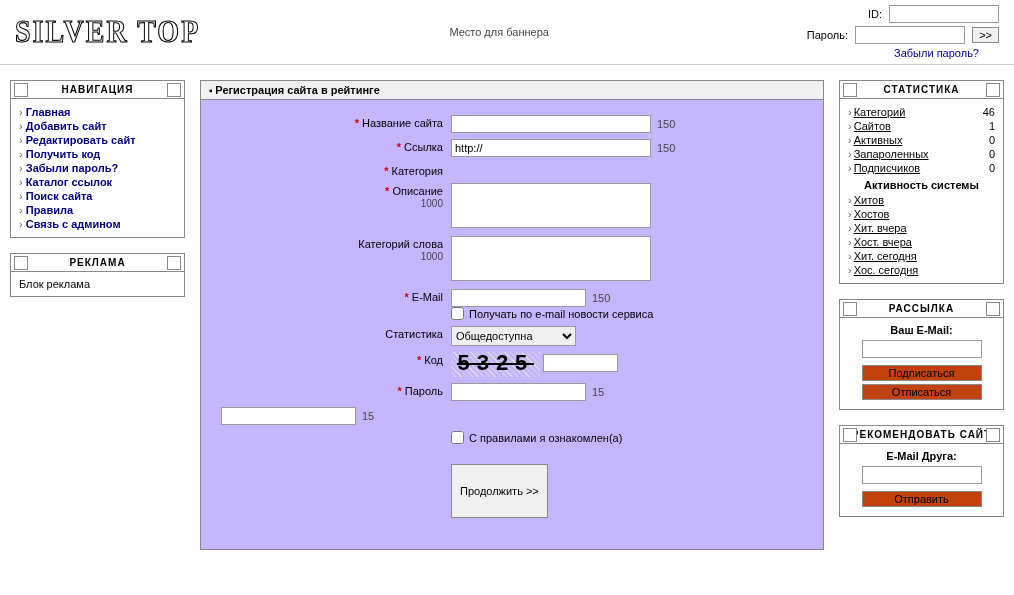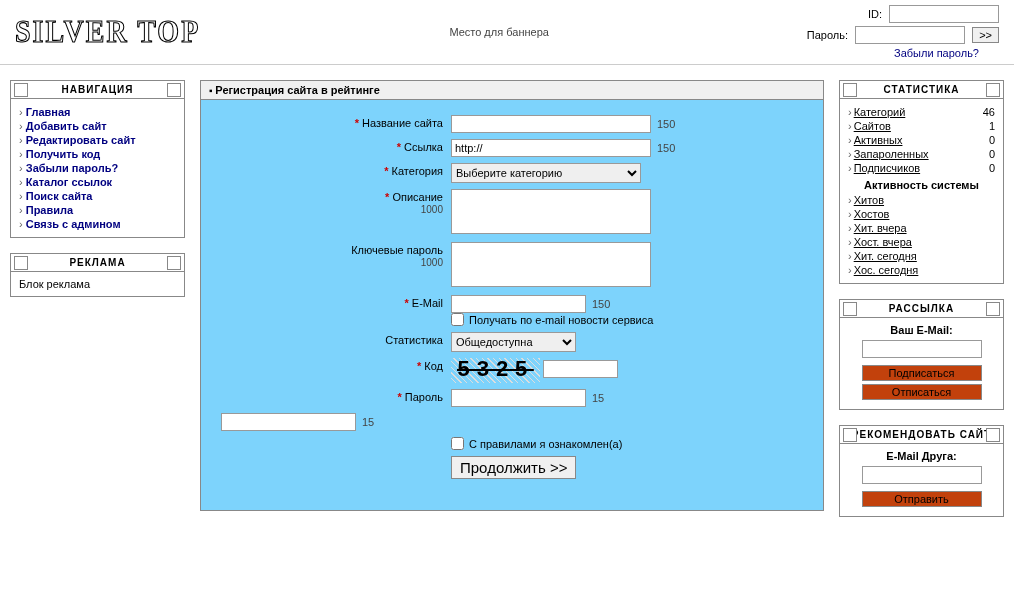--- a/index.html
+++ b/index.html
@@ -26,21 +26,21 @@
 .panel-title::before, .panel-title::after { content: ""; position: absolute; width: 12px; height: 12px; border: 1px solid #888; top: 2px; background: #fff; }
 .panel-title::before { left: 3px; }
 .panel-title::after { right: 3px; }
 .panel-body { padding: 6px 8px; }
 
 .nav-list { list-style: none; }
 .nav-list li { padding: 1px 0; }
 .nav-list li::before { content: "› "; color: #666; }
 .nav-list a { font-weight: bold; color: #000080; font-size: 11px; }
 
-.mid-panel { border: 1px solid #888; background: #7dd3fc; }
+.mid-panel { border: 1px solid #888; background: #c4b5fd; }
 .mid-title { background: #f0f0f0; border-bottom: 1px solid #888; padding: 3px 8px; font-weight: bold; font-size: 11px; }
 .mid-title::before { content: "▪ "; font-size: 10px; }
 .mid-body { padding: 15px 20px 25px; }
 
 .form-row { display: flex; align-items: flex-start; margin-bottom: 6px; }
 .form-label { width: 230px; text-align: right; padding-right: 8px; padding-top: 2px; font-size: 11px; }
 .form-label .req { color: #c00; font-weight: bold; }
 .form-sub { font-size: 10px; color: #444; }
 .form-ctrl { flex: 1; }
 .form-ctrl input[type=text], .form-ctrl input[type=password] { border: 1px solid #999; padding: 1px 3px; font-size: 11px; height: 18px; }
@@ -48,21 +48,21 @@
 .form-ctrl select { border: 1px solid #999; font-size: 11px; height: 20px; }
 .form-ctrl .hint { margin-left: 6px; font-size: 11px; color: #444; }
 .w200 { width: 200px; }
 .w190 { width: 190px; }
 .w135 { width: 135px; }
 .w125 { width: 125px; }
 .w75 { width: 75px; }
 .ta { width: 200px; height: 45px; }
 .captcha-img { display: inline-block; font-family: 'Courier New', monospace; font-size: 22px; font-weight: bold; letter-spacing: 6px; padding: 0 6px; vertical-align: middle; text-decoration: line-through; background: repeating-linear-gradient(45deg, transparent, transparent 3px, #ddd 3px, #ddd 4px); }
 .chk-row { display: flex; align-items: center; gap: 5px; }
-.btn { border: 1px solid #888; background: #f0f0f0; padding: 2px 8px; font-size: 15px; cursor: pointer; }
+.btn { border: 1px solid #888; background: #f0f0f0; padding: 20px 8px; font-size: 11px; cursor: pointer; margin-top: 14px; }
 
 .stat-row { display: flex; justify-content: space-between; padding: 1px 0; }
 .stat-row::before { content: "› "; color: #666; margin-right: 2px; }
 .stat-row .k { flex: 1; text-decoration: underline; }
 .stat-row .v { text-align: right; }
 .stat-head { text-align: center; font-weight: bold; padding: 4px 0 2px; font-size: 11px; }
 
 .side-form { text-align: center; }
 .side-form label { display: block; font-weight: bold; margin-bottom: 4px; font-size: 11px; }
 .side-form input[type=text] { width: 120px; border: 1px solid #999; height: 18px; margin-bottom: 4px; padding: 1px 3px; }
@@ -122,30 +122,29 @@
           <div class="form-ctrl"><input type="text" class="w200" style=""><span class="hint">150</span></div>
         </div>
 
         <div class="form-row">
           <div class="form-label"><span class="req">*</span> <span>Ссылка</span></div>
           <div class="form-ctrl"><input type="text" class="w200" value="http://" style=""><span class="hint">150</span></div>
         </div>
 
         <div class="form-row">
           <div class="form-label"><span class="req">*</span> <span>Категория</span></div>
-          <div class="form-ctrl"><select class="w190"><option>Выберите категорию</option></select></div>
         </div>
 
         <div class="form-row">
           <div class="form-label"><span class="req">*</span> <span>Описание</span><br><span class="form-sub">1000</span></div>
           <div class="form-ctrl"><textarea class="ta" style=""></textarea></div>
         </div>
 
         <div class="form-row">
-          <div class="form-label"><span>Ключевые пароль</span><br><span class="form-sub">1000</span></div>
+          <div class="form-label"><span>Категорий слова</span><br><span class="form-sub">1000</span></div>
           <div class="form-ctrl"><textarea class="ta" style=""></textarea></div>
         </div>
 
         <div class="form-row">
           <div class="form-label"><span class="req">*</span> <span>E-Mail</span></div>
           <div class="form-ctrl">
             <input type="text" class="w135" style=""><span class="hint">150</span><br>
             <span class="chk-row">
                 <input type="checkbox" style=""> 
                 <span>Получать по e-mail новости сервиса</span>

